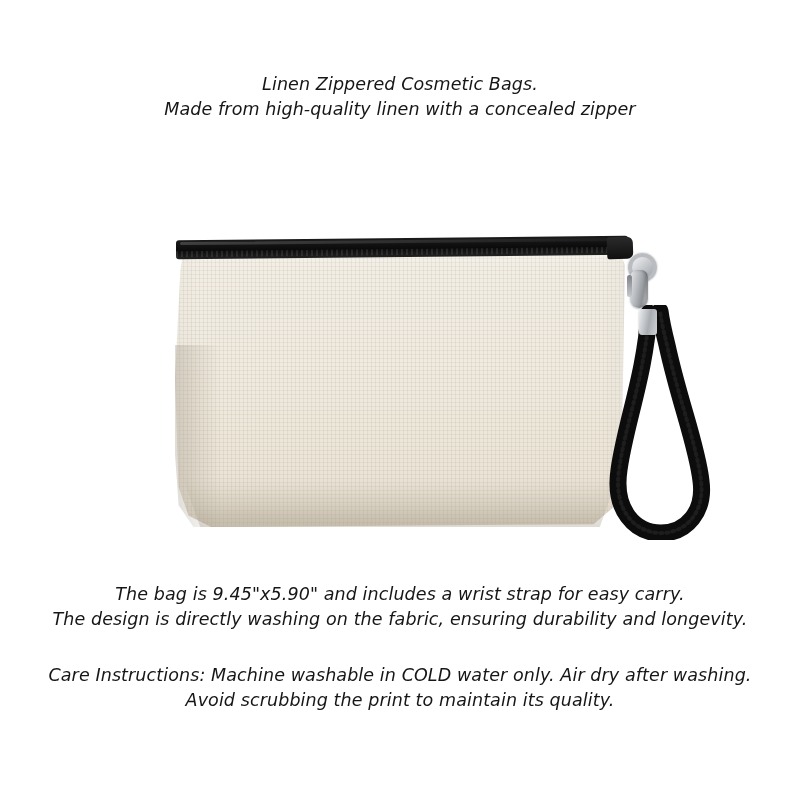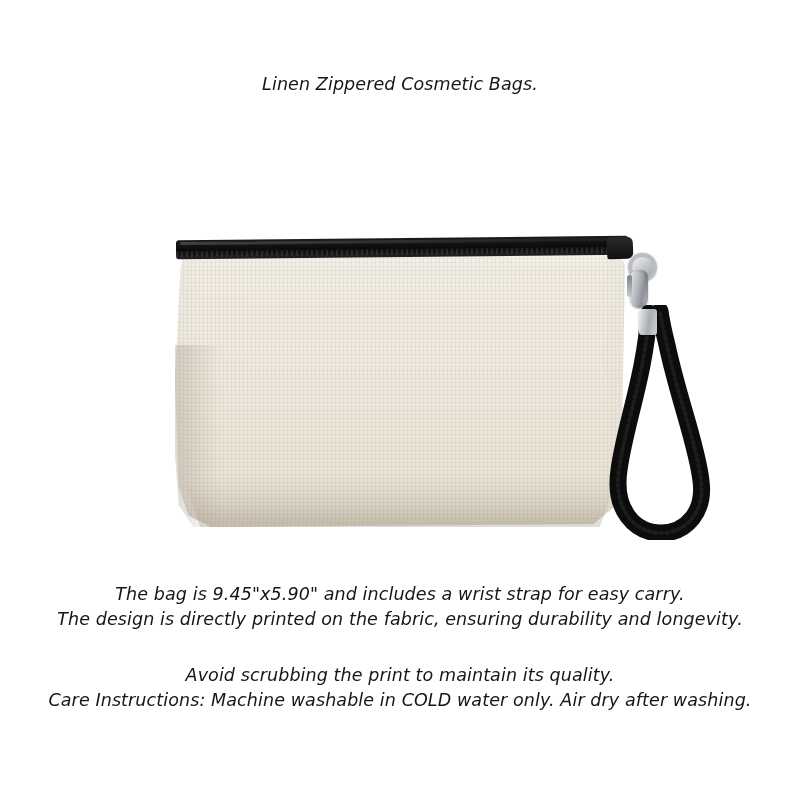--- a/index.html
+++ b/index.html
@@ -204,20 +204,21 @@
     z-index: 3;
   }
 </style>
 </head>
 <body>
 
 <div class="page">
 
   <div class="text-block" id="top-text">
     <span class="line">Linen Zippered Cosmetic Bags.</span>
+    <span class="line">Made from high-quality linen with a concealed zipper</span>
   </div>
 
   <div class="product">
 
     <div class="bag-body"></div>
     <div class="bag-shade-left"></div>
     <div class="bag-shade-bottom"></div>
 
     <div class="zipper">
       <div class="zipper-highlight"></div>
@@ -237,21 +238,21 @@
       <svg width="110" height="235" viewBox="0 0 110 235" aria-hidden="true">
         <path d="M44 8 C 40 70, 20 120, 14 165 C 8 205, 30 228, 56 228 C 82 228, 100 206, 96 176 C 92 140, 74 96, 62 40 C 58 24, 56 14, 55 6" fill="none" stroke="#0c0c0c" stroke-width="17" stroke-linecap="round" stroke-linejoin="round"></path>
         <path d="M44 8 C 40 70, 20 120, 14 165 C 8 205, 30 228, 56 228 C 82 228, 100 206, 96 176 C 92 140, 74 96, 62 40 C 58 24, 56 14, 55 6" fill="none" stroke="#2c2c2c" stroke-width="4" stroke-linecap="round" stroke-dasharray="2 4" opacity="0.55"></path>
       </svg>
     </div>
 
   </div>
 
   <div class="text-block" id="bottom-text-1">
     <span class="line">The bag is 9.45"x5.90" and includes a wrist strap for easy carry.</span>
-    <span class="line">The design is directly printed on the fabric, ensuring durability and longevity.</span>
+    <span class="line">The design is directly washing on the fabric, ensuring durability and longevity.</span>
   </div>
 
   <div class="text-block" id="bottom-text-2">
+    <span class="line">Care Instructions: Machine washable in COLD water only. Air dry after washing.</span>
     <span class="line">Avoid scrubbing the print to maintain its quality.</span>
-    <span class="line">Care Instructions: Machine washable in COLD water only. Air dry after washing.</span>
   </div>
 
 </div>
 
 </body></html>

